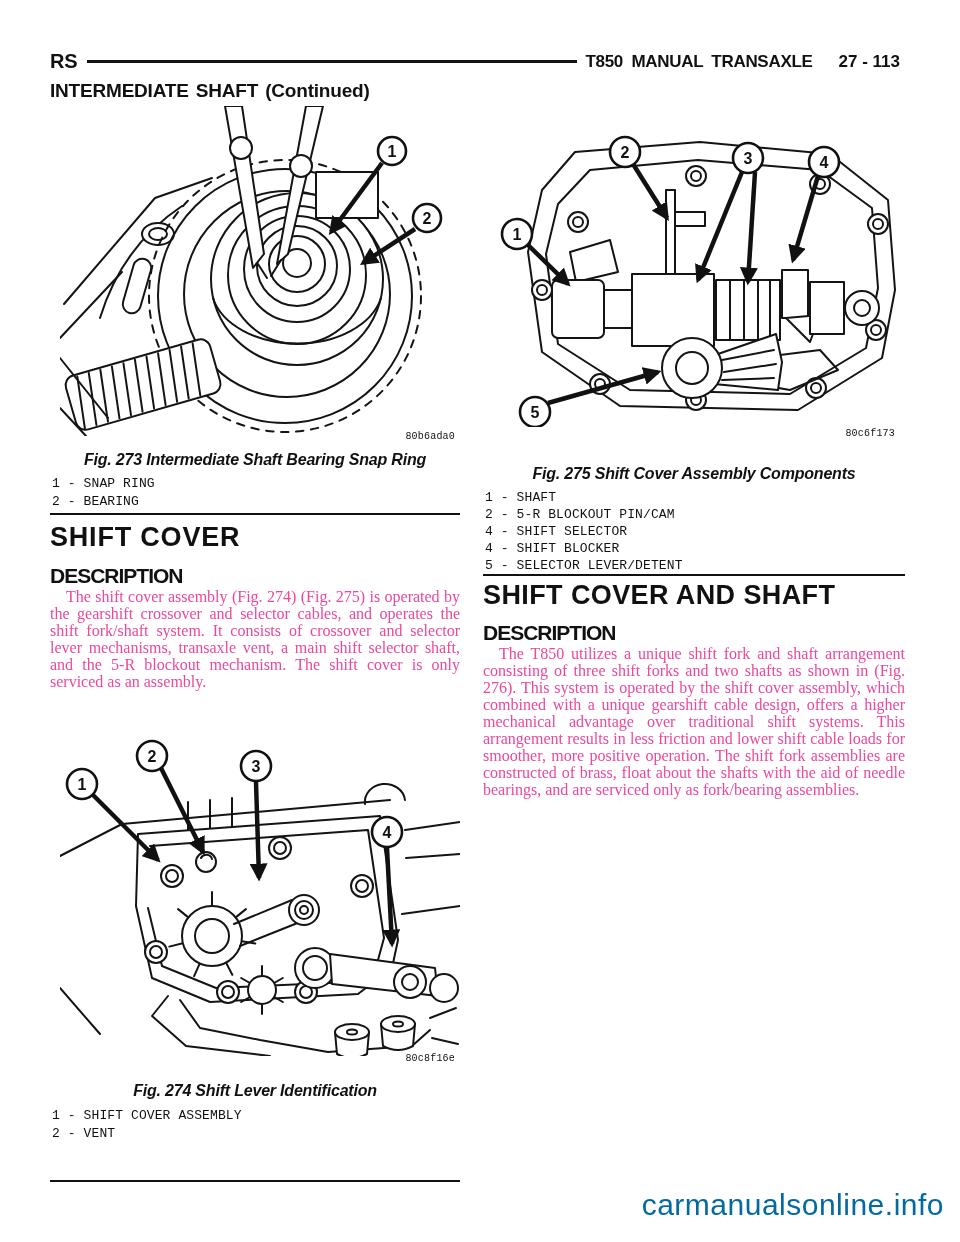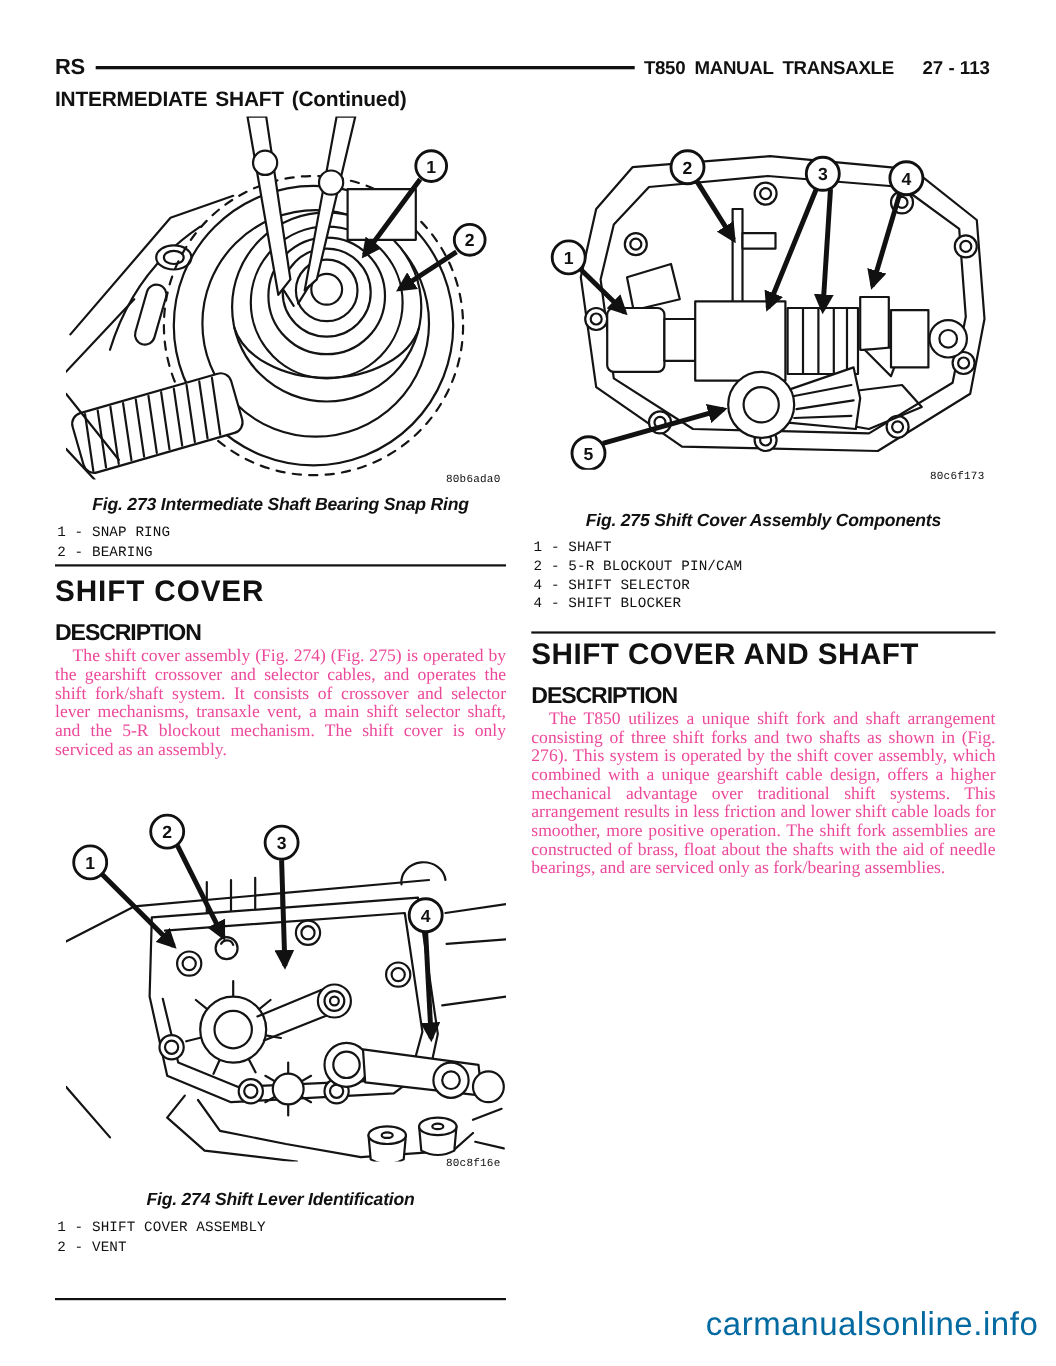--- a/index.html
+++ b/index.html
@@ -267,20 +267,21 @@
     <circle class="callout" cx="45" cy="300" r="15"></circle>
     <text class="cnum" x="45" y="306">5</text>
   </svg>
   <div class="figcode" style="left:490px;top:428px;width:405px;">80c6f173</div>
   <div class="figcaption" style="left:483px;top:465px;width:422px;">Fig. 275 Shift Cover Assembly Components</div>
   <div class="legend" style="left:485px;top:489px;width:420px;line-height:17px;">
     <div>1 - SHAFT</div>
     <div>2 - 5-R BLOCKOUT PIN/CAM</div>
     <div>4 - SHIFT SELECTOR</div>
     <div>4 - SHIFT BLOCKER</div>
+    <div>5 - SELECTOR LEVER/DETENT</div>
   </div>
   <div class="rule" style="left:483px;top:574px;width:422px;"></div>
 
   <div class="h-big" style="left:483px;top:580px;letter-spacing:0.4px;">SHIFT COVER AND SHAFT</div>
   <div class="h-desc" style="left:483px;top:621px;">DESCRIPTION</div>
   <div class="para" style="left:483px;top:645px;width:422px;">The T850 utilizes a unique shift fork and shaft arrangement consisting of three shift forks and two shafts as shown in (Fig. 276). This system is operated by the shift cover assembly, which combined with a unique gearshift cable design, offers a higher mechanical advantage over traditional shift systems. This arrangement results in less friction and lower shift cable loads for smoother, more positive operation. The shift fork assemblies are constructed of brass, float about the shafts with the aid of needle bearings, and are serviced only as fork/bearing assemblies.</div>
 
   <div class="watermark">carmanualsonline.info</div>
 
 </div>

